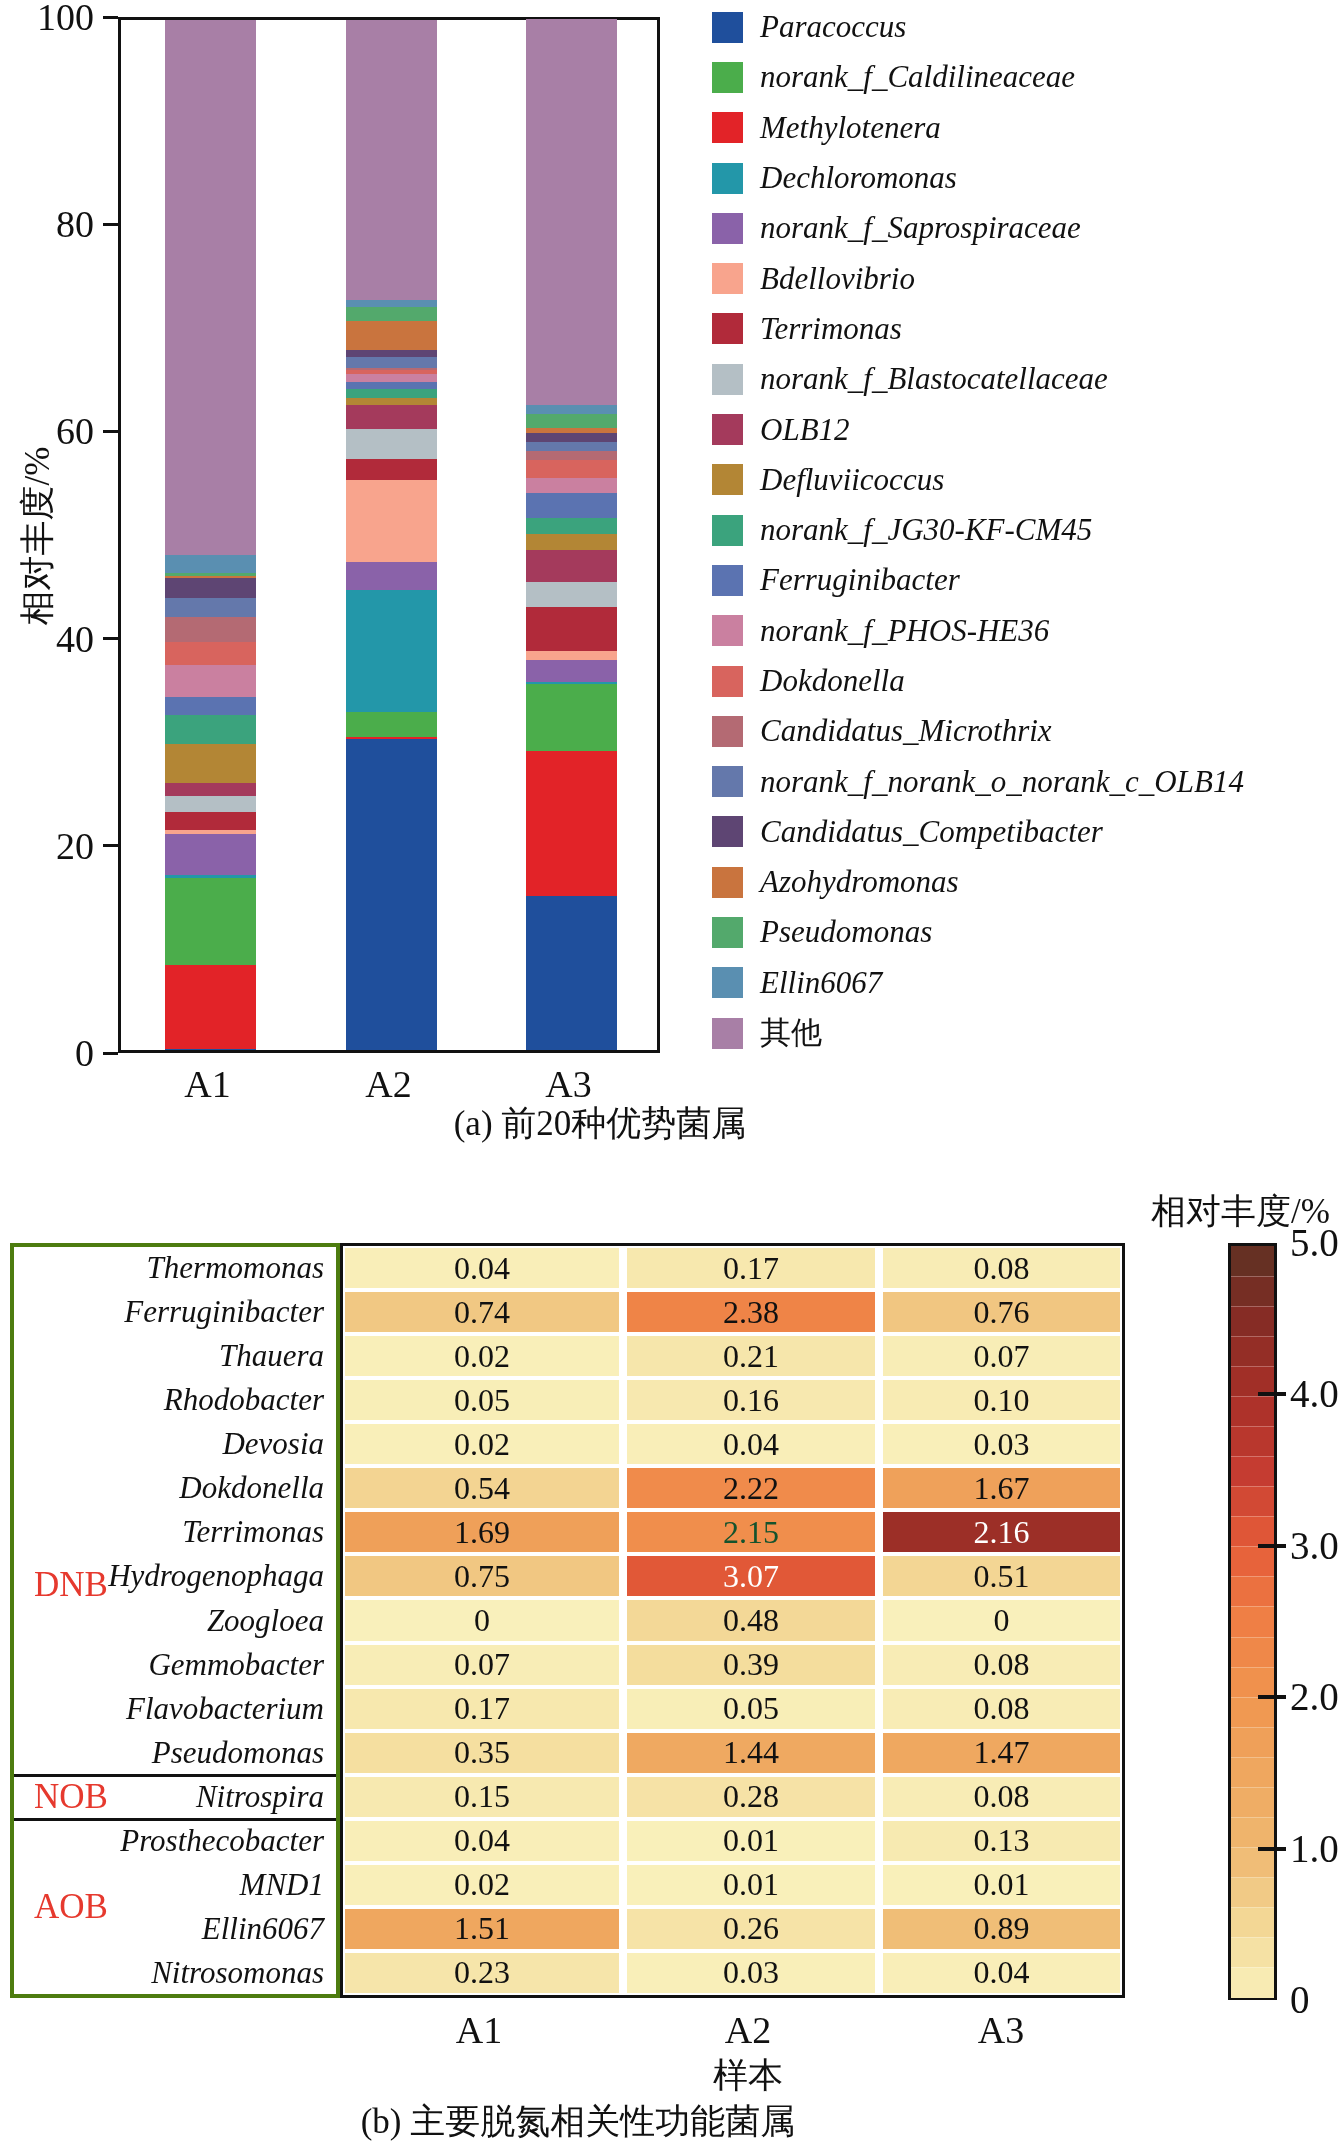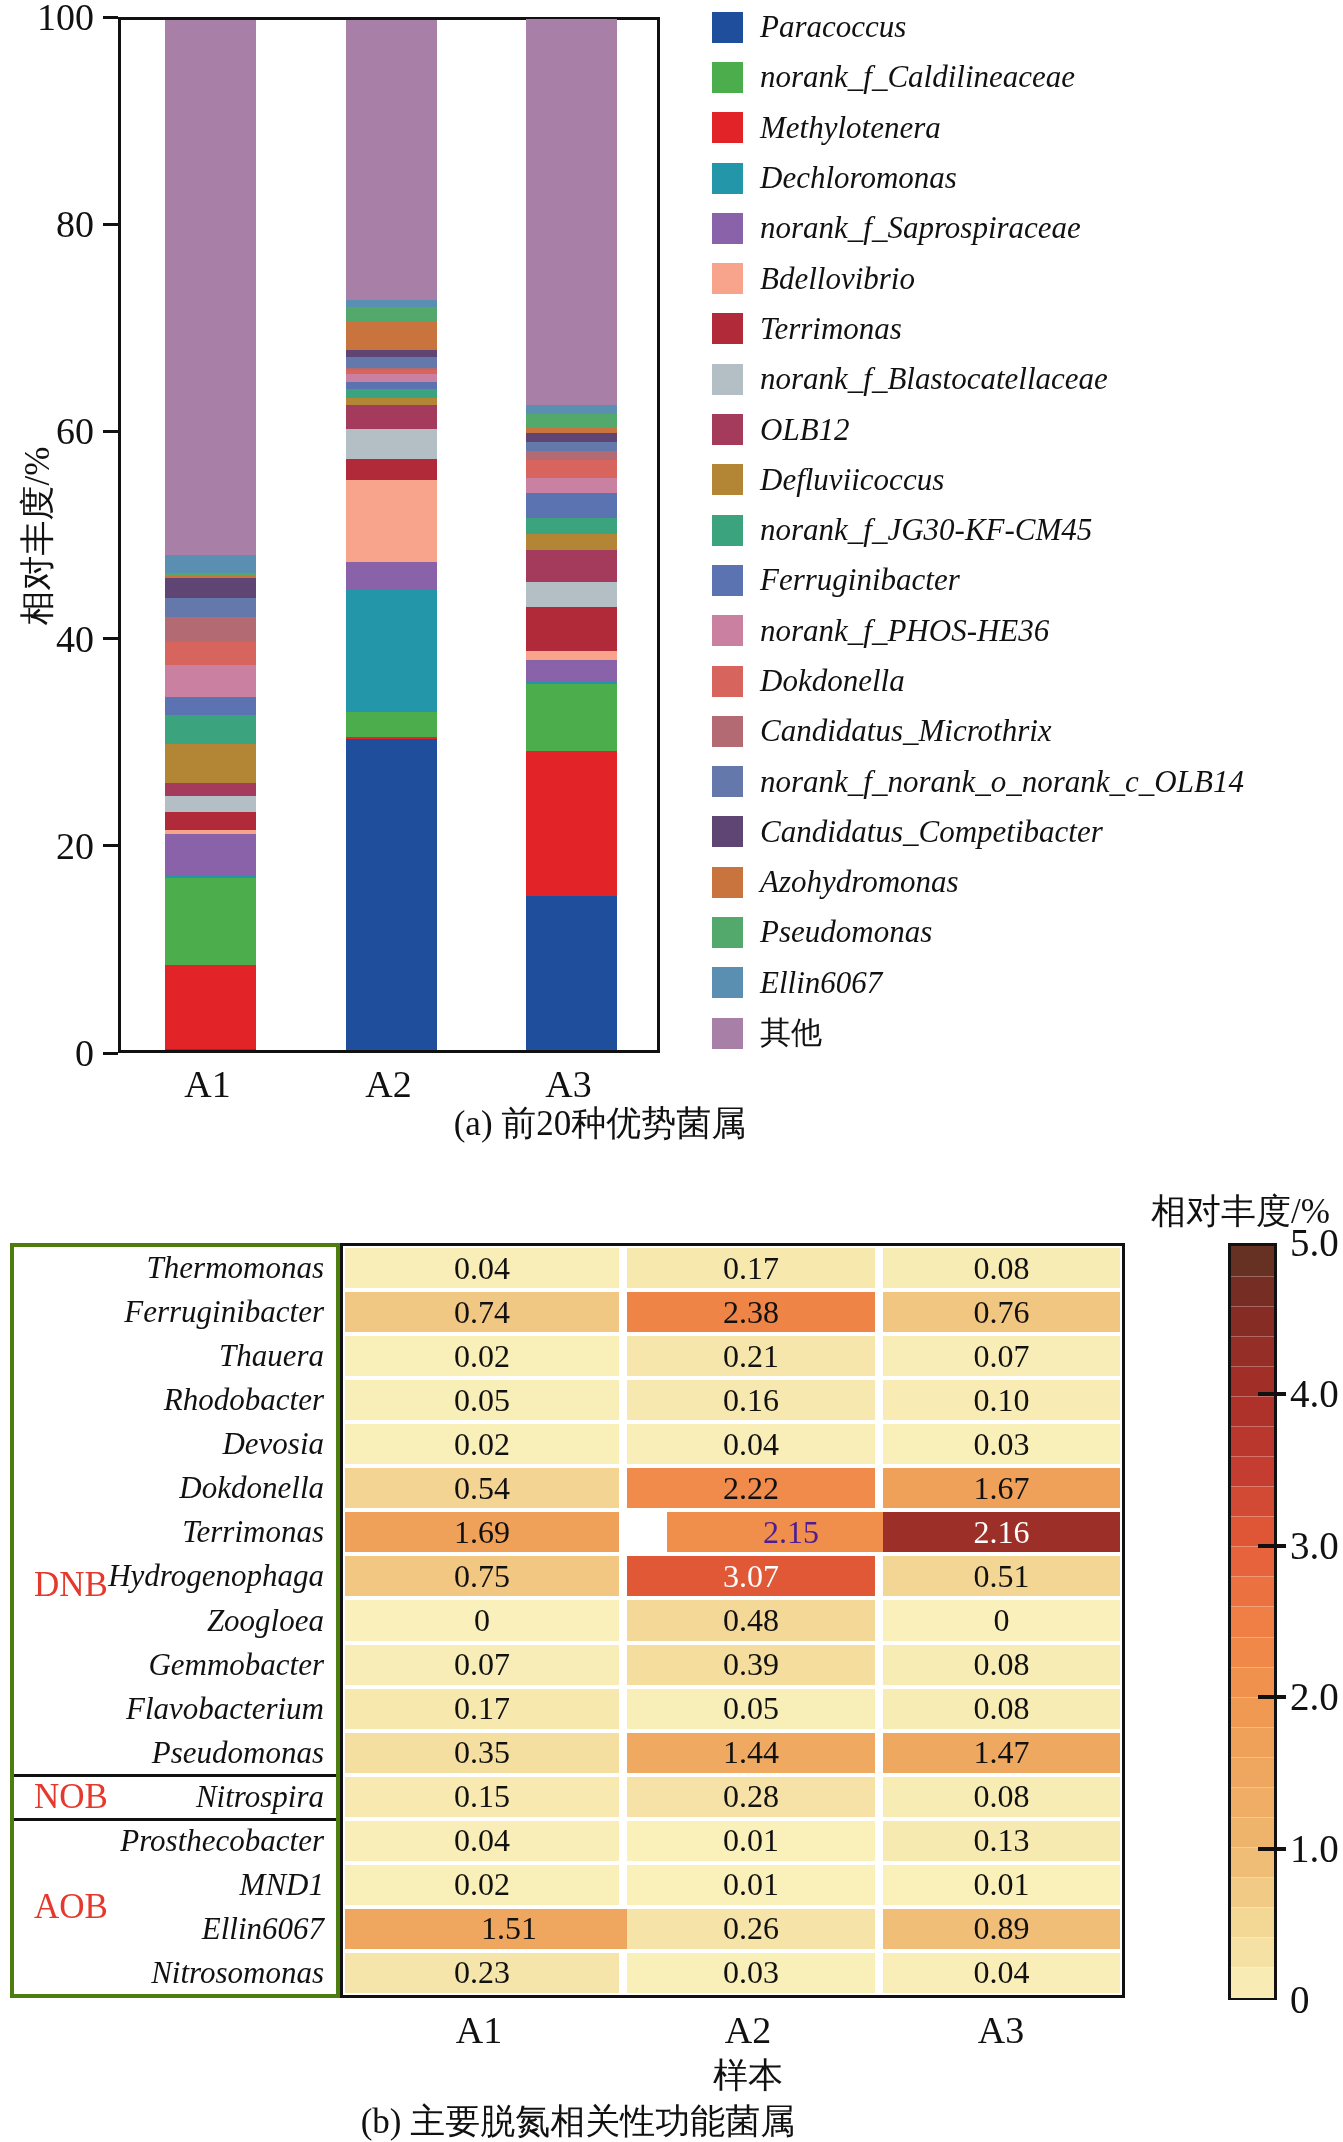--- a/index.html
+++ b/index.html
@@ -265,21 +265,21 @@
         <div class="hm-cell" style="left: 2px; width: 274px; top: 134.176px; height: 40.0588px; background: rgb(248, 238, 183); color: rgb(17, 17, 17);">0.05</div>
         <div class="hm-cell" style="left: 284px; width: 248px; top: 134.176px; height: 40.0588px; background: rgb(247, 232, 175); color: rgb(17, 17, 17);">0.16</div>
         <div class="hm-cell" style="left: 540px; width: 237px; top: 134.176px; height: 40.0588px; background: rgb(248, 235, 179); color: rgb(17, 17, 17);">0.10</div>
         <div class="hm-cell" style="left: 2px; width: 274px; top: 178.235px; height: 40.0588px; background: rgb(249, 239, 185); color: rgb(17, 17, 17);">0.02</div>
         <div class="hm-cell" style="left: 284px; width: 248px; top: 178.235px; height: 40.0588px; background: rgb(249, 238, 184); color: rgb(17, 17, 17);">0.04</div>
         <div class="hm-cell" style="left: 540px; width: 237px; top: 178.235px; height: 40.0588px; background: rgb(249, 239, 185); color: rgb(17, 17, 17);">0.03</div>
         <div class="hm-cell" style="left: 2px; width: 274px; top: 222.294px; height: 40.0588px; background: rgb(243, 212, 146); color: rgb(17, 17, 17);">0.54</div>
         <div class="hm-cell" style="left: 284px; width: 248px; top: 222.294px; height: 40.0588px; background: rgb(240, 139, 75); color: rgb(17, 17, 17);">2.22</div>
         <div class="hm-cell" style="left: 540px; width: 237px; top: 222.294px; height: 40.0588px; background: rgb(239, 161, 90); color: rgb(17, 17, 17);">1.67</div>
         <div class="hm-cell" style="left: 2px; width: 274px; top: 266.353px; height: 40.0588px; background: rgb(239, 160, 89); color: rgb(17, 17, 17);">1.69</div>
-        <div class="hm-cell" style="left: 284px; width: 248px; top: 266.353px; height: 40.0588px; background: rgb(240, 142, 76); color: #4c1d95; margin-left: 40px;">2.15</div>
+        <div class="hm-cell" style="left: 284px; width: 248px; top: 266.353px; height: 40.0588px; background: rgb(240, 142, 76); color: #14532d;">2.15</div>
         <div class="hm-cell" style="left: 540px; width: 237px; top: 266.353px; height: 40.0588px; background: rgb(156, 47, 39); color: rgb(255, 255, 255);">2.16</div>
         <div class="hm-cell" style="left: 2px; width: 274px; top: 310.412px; height: 40.0588px; background: rgb(241, 199, 130); color: rgb(17, 17, 17);">0.75</div>
         <div class="hm-cell" style="left: 284px; width: 248px; top: 310.412px; height: 40.0588px; background: rgb(225, 88, 55); color: rgb(255, 255, 255);">3.07</div>
         <div class="hm-cell" style="left: 540px; width: 237px; top: 310.412px; height: 40.0588px; background: rgb(243, 214, 148); color: rgb(17, 17, 17);">0.51</div>
         <div class="hm-cell" style="left: 2px; width: 274px; top: 354.471px; height: 40.0588px; background: rgb(249, 240, 187); color: rgb(17, 17, 17);">0</div>
         <div class="hm-cell" style="left: 284px; width: 248px; top: 354.471px; height: 40.0588px; background: rgb(243, 216, 151); color: rgb(17, 17, 17);">0.48</div>
         <div class="hm-cell" style="left: 540px; width: 237px; top: 354.471px; height: 40.0588px; background: rgb(249, 240, 187); color: rgb(17, 17, 17);">0</div>
         <div class="hm-cell" style="left: 2px; width: 274px; top: 398.529px; height: 40.0588px; background: rgb(248, 237, 182); color: rgb(17, 17, 17);">0.07</div>
         <div class="hm-cell" style="left: 284px; width: 248px; top: 398.529px; height: 40.0588px; background: rgb(244, 221, 157); color: rgb(17, 17, 17);">0.39</div>
         <div class="hm-cell" style="left: 540px; width: 237px; top: 398.529px; height: 40.0588px; background: rgb(248, 236, 181); color: rgb(17, 17, 17);">0.08</div>
@@ -291,21 +291,21 @@
         <div class="hm-cell" style="left: 540px; width: 237px; top: 486.647px; height: 40.0588px; background: rgb(239, 168, 96); color: rgb(17, 17, 17);">1.47</div>
         <div class="hm-cell" style="left: 2px; width: 274px; top: 530.706px; height: 40.0588px; background: rgb(247, 233, 176); color: rgb(17, 17, 17);">0.15</div>
         <div class="hm-cell" style="left: 284px; width: 248px; top: 530.706px; height: 40.0588px; background: rgb(246, 226, 166); color: rgb(17, 17, 17);">0.28</div>
         <div class="hm-cell" style="left: 540px; width: 237px; top: 530.706px; height: 40.0588px; background: rgb(248, 236, 181); color: rgb(17, 17, 17);">0.08</div>
         <div class="hm-cell" style="left: 2px; width: 274px; top: 574.765px; height: 40.0588px; background: rgb(249, 238, 184); color: rgb(17, 17, 17);">0.04</div>
         <div class="hm-cell" style="left: 284px; width: 248px; top: 574.765px; height: 40.0588px; background: rgb(249, 240, 186); color: rgb(17, 17, 17);">0.01</div>
         <div class="hm-cell" style="left: 540px; width: 237px; top: 574.765px; height: 40.0588px; background: rgb(247, 234, 177); color: rgb(17, 17, 17);">0.13</div>
         <div class="hm-cell" style="left: 2px; width: 274px; top: 618.824px; height: 40.0588px; background: rgb(249, 239, 185); color: rgb(17, 17, 17);">0.02</div>
         <div class="hm-cell" style="left: 284px; width: 248px; top: 618.824px; height: 40.0588px; background: rgb(249, 240, 186); color: rgb(17, 17, 17);">0.01</div>
         <div class="hm-cell" style="left: 540px; width: 237px; top: 618.824px; height: 40.0588px; background: rgb(249, 240, 186); color: rgb(17, 17, 17);">0.01</div>
-        <div class="hm-cell" style="left: 2px; width: 274px; top: 662.882px; height: 40.0588px; background: rgb(239, 167, 95); color: rgb(17, 17, 17); padding-left: 27px;">1.51</div>
+        <div class="hm-cell" style="left: 2px; width: 274px; top: 662.882px; height: 40.0588px; background: rgb(239, 167, 95); color: rgb(17, 17, 17);">1.51</div>
         <div class="hm-cell" style="left: 284px; width: 248px; top: 662.882px; height: 40.0588px; background: rgb(246, 227, 167); color: rgb(17, 17, 17);">0.26</div>
         <div class="hm-cell" style="left: 540px; width: 237px; top: 662.882px; height: 40.0588px; background: rgb(240, 190, 119); color: rgb(17, 17, 17);">0.89</div>
         <div class="hm-cell" style="left: 2px; width: 274px; top: 706.941px; height: 40.0588px; background: rgb(246, 229, 170); color: rgb(17, 17, 17);">0.23</div>
         <div class="hm-cell" style="left: 284px; width: 248px; top: 706.941px; height: 40.0588px; background: rgb(249, 239, 185); color: rgb(17, 17, 17);">0.03</div>
         <div class="hm-cell" style="left: 540px; width: 237px; top: 706.941px; height: 40.0588px; background: rgb(249, 238, 184); color: rgb(17, 17, 17);">0.04</div>
       </div>
     <div id="hmXAxis">
         <div class="hm-xlabel" style="left: 399px; top: 2008px;">A1</div>
         <div class="hm-xlabel" style="left: 668px; top: 2008px;">A2</div>
         <div class="hm-xlabel" style="left: 921px; top: 2008px;">A3</div>

